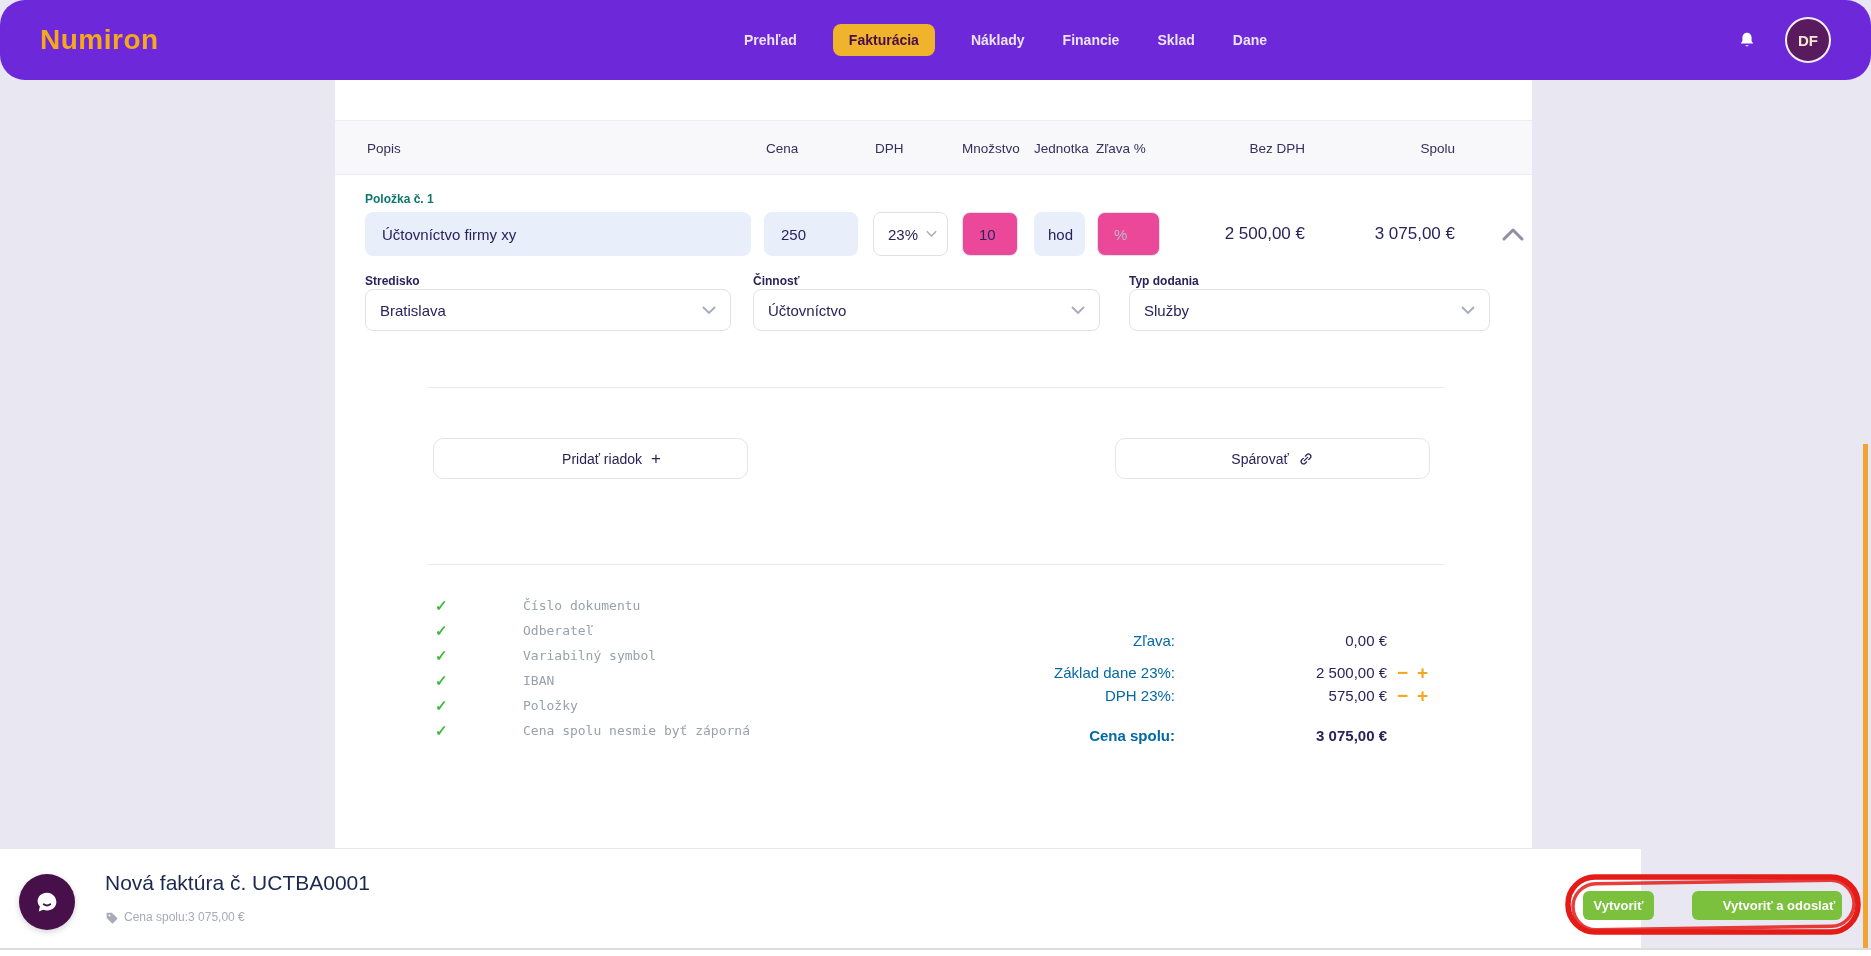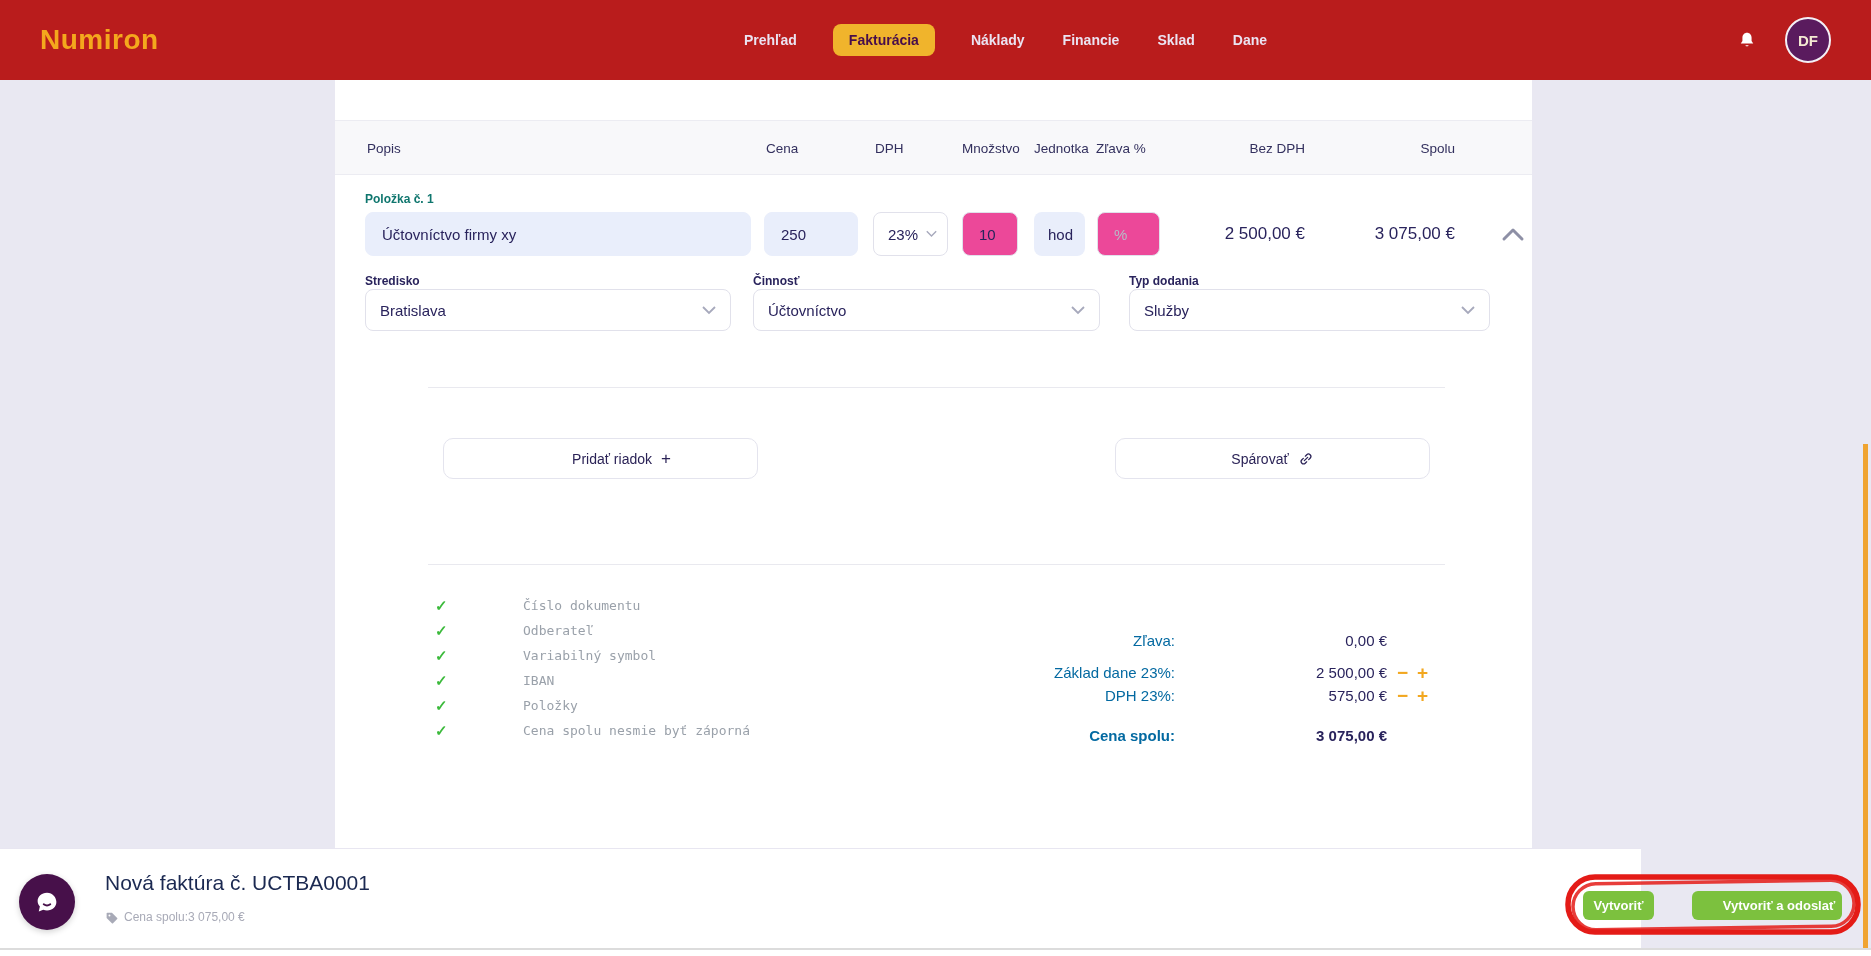--- a/index.html
+++ b/index.html
@@ -1,21 +1,21 @@
 <!DOCTYPE html>
 <html><head>
 <meta charset="utf-8">
 <style>
   * { margin:0; padding:0; box-sizing:border-box; }
   html,body { background:#E9E8F2; }
   body { font-family:"Liberation Sans", sans-serif; color:#29235C; }
   .page { position:relative; width:1871px; height:956px; overflow:hidden; background:#E9E8F2; }
 
   
-  .topbar { position:absolute; left:0; top:0; width:1871px; height:80px; background:#b91c1c; z-index:30; }
+  .topbar { position:absolute; left:0; top:0; width:1871px; height:80px; background:#6d28d9; z-index:30;border-radius:25px; }
   .logo { position:absolute; left:40px; top:0; height:80px; line-height:80px;
           font-size:28px; font-weight:bold; color:#F4A81D; letter-spacing:.5px; }
   .nav { position:absolute; left:742px; top:0; height:80px; display:flex; align-items:center; gap:34px; }
   .nav-item { color:#EBE3F1; font-size:14px; font-weight:bold; padding:8px 2px; cursor:pointer; white-space:nowrap; }
   .nav-item.active { background:#F0B42C; color:#470D4B; padding:8px 16px; border-radius:8px; }
   .bell { position:absolute; left:1736px; top:30px; width:22px; height:22px; cursor:pointer; }
   .avatar { position:absolute; left:1785px; top:17px; width:46px; height:46px; border-radius:50%;
             background:#5A1B5E; border:2px solid #F4F0F6; color:#F3E9D2; font-size:15px; font-weight:bold;
             display:flex; align-items:center; justify-content:center; cursor:pointer; }
 
@@ -55,21 +55,21 @@
   .lab-stredisko{left:30px;} .sel-stredisko{left:30px; width:366px;}
   .lab-cinnost{left:418px;}  .sel-cinnost{left:418px; width:347px;}
   .lab-typ{left:794px;}      .sel-typ{left:794px; width:361px;}
 
   .divider { position:absolute; left:93px; width:1017px; height:1px; background:#E9E9EF; }
   .div1{top:307px;} .div2{top:484px;}
 
   .wbtn { position:absolute; top:358px; height:41px; width:315px; background:#fff; border:1px solid #E4E4EE;
           border-radius:10px; display:flex; align-items:center; justify-content:center; gap:9px;
           font-size:14px; font-weight:500; color:#2B2357; cursor:pointer; }
-  .wbtn-add{left:108px;padding-left:42px;} .wbtn-pair{left:780px;}
+  .wbtn-add{left:98px;padding-left:42px;} .wbtn-pair{left:780px;}
   .plus-glyph{font-size:17px; font-weight:500; color:#2B2357;}
 
   .chk { position:absolute; left:0; top:518px; display:flex; flex-direction:column; gap:10px; }
   .chk-row { display:flex; align-items:center; height:15px; padding-left:100px; }
   .chk-ico { width:20px; color:#3CBA3C; font-size:15px; font-weight:bold; line-height:15px; }
   .chk-txt { margin-left:68px; font-family:"DejaVu Sans Mono", monospace; font-size:13px; color:#9AA1AA; }
 
   .t-row { position:absolute; left:540px; width:600px; height:22px; display:flex; align-items:center; }
   .t-row1{top:549px;} .t-row2{top:581px;} .t-row3{top:604px;} .t-row4{top:644px;}
   .t-label { flex:0 0 300px; text-align:right; font-size:15px; font-weight:500; color:#0369a1; }

